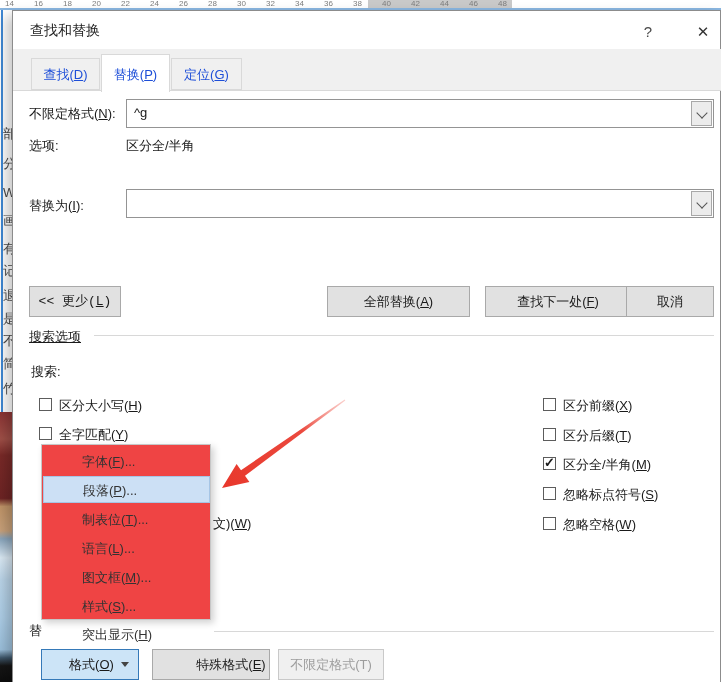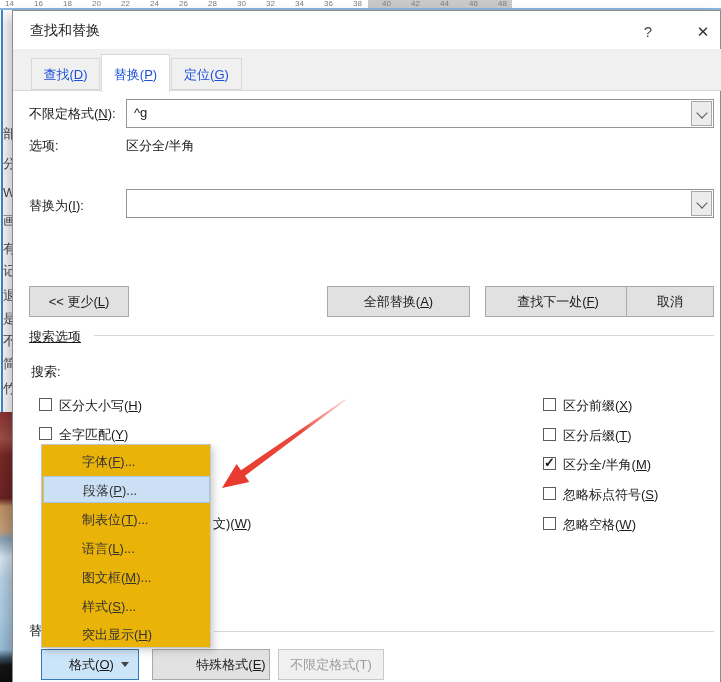--- a/index.html
+++ b/index.html
@@ -50,21 +50,21 @@
          border-right:4px solid transparent;border-top:5px solid #444;margin-left:7px;
          vertical-align:middle;margin-top:-2px;}
   .groupline{position:absolute;height:1px;background:#d8d8d8;}
   .cbrow{position:absolute;height:16px;font-size:13px;}
   .cb{position:absolute;left:0;top:1px;width:13px;height:13px;background:#fff;
       border:1px solid #5c5c5c;box-sizing:border-box;}
   .cb.checked::after{content:"\2713";position:absolute;left:0px;top:-3px;font-size:13px;
       font-weight:bold;color:#1a1a1a;}
   .cblab{position:absolute;left:20px;top:0;white-space:nowrap;}
   
-  .menu{position:absolute;left:28px;top:433px;width:170px;height:204px;background:#eab308;
+  .menu{position:absolute;left:28px;top:433px;width:170px;height:176px;background:#ef4444;
         border:1px solid #c6c6c6;box-sizing:border-box;box-shadow:3px 3px 7px rgba(0,0,0,.18);
         z-index:10;}
   .mi{position:absolute;left:1px;width:166px;height:27px;line-height:27px;padding-left:39px;
       font-size:13px;color:#333;box-sizing:border-box;white-space:nowrap;}
   .mi.hl{background:#cce0f5;border:1px solid #a6c5e5;width:167px;margin-left:0px;}
   
   .partial{position:absolute;font-size:13px;color:#1a1a1a;white-space:nowrap;}
   .arrow-svg{position:absolute;left:0;top:0;z-index:20;pointer-events:none;}
 </style>
 </head>
@@ -137,21 +137,21 @@
     <div class="lbl" style="left:113px;top:126px;">区分全/半角</div>
 
     <div class="lbl" style="left:16px;top:186px;"><span>替换为(</span><span style="text-decoration: underline;">I</span><span>):</span></div>
     <div class="combo" style="left:113px;top:178px;width:588px;height:29px;">
       <span class="combo-val"></span>
       <span class="combo-btn">
         <i class="chev"></i>
       </span>
     </div>
 
-    <div class="btn" style="left:16px;top:275px;width:100px;"><span>&lt;&lt; 更少(</span><span style="text-decoration: underline;">L</span><span>)</span></div>
+    <div class="btn" style="left:16px;top:275px;width:92px;font-family:Liberation Mono, monospace;"><span>&lt;&lt; 更少(</span><span style="text-decoration: underline;">L</span><span>)</span></div>
     <div class="btn" style="left:314px;top:275px;width:143px;"><span>全部替换(</span><span style="text-decoration: underline;">A</span><span>)</span></div>
     <div class="btn" style="left:472px;top:275px;width:146px;"><span>查找下一处(</span><span style="text-decoration: underline;">F</span><span>)</span></div>
     <div class="btn" style="left:613px;top:275px;width:88px;">取消</div>
 
     <div class="lbl" style="left:16px;top:317px;text-decoration:underline;">搜索选项</div>
     <div class="groupline" style="left:81px;top:324px;width:620px;"></div>
 
     <div class="lbl" style="left:18px;top:352px;">搜索:</div>
 
     <div class="cbrow" style="left:26px;top:386px;">

